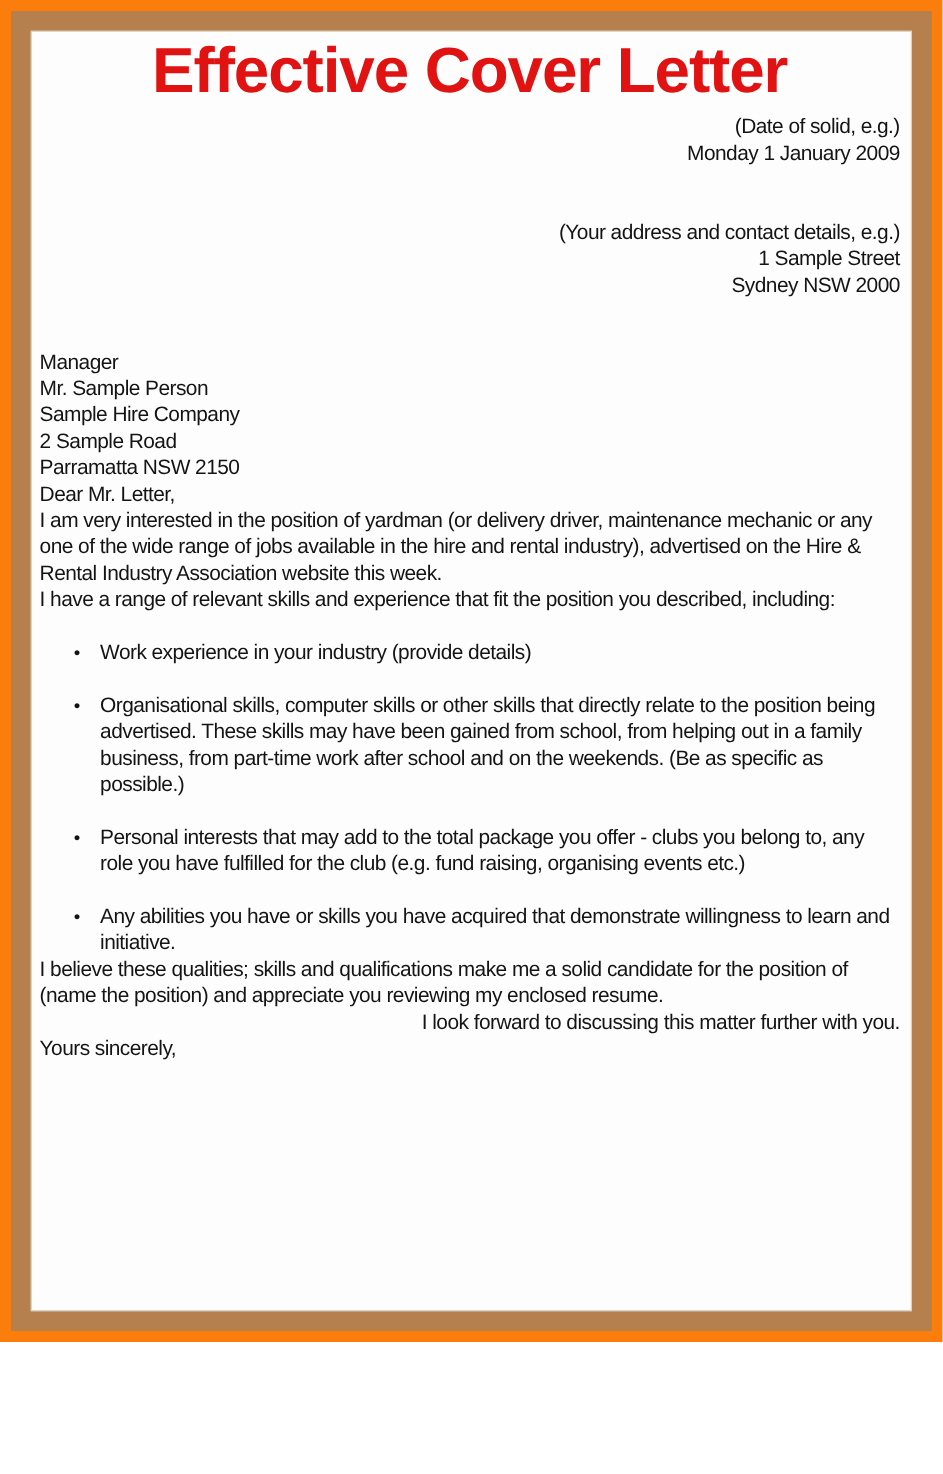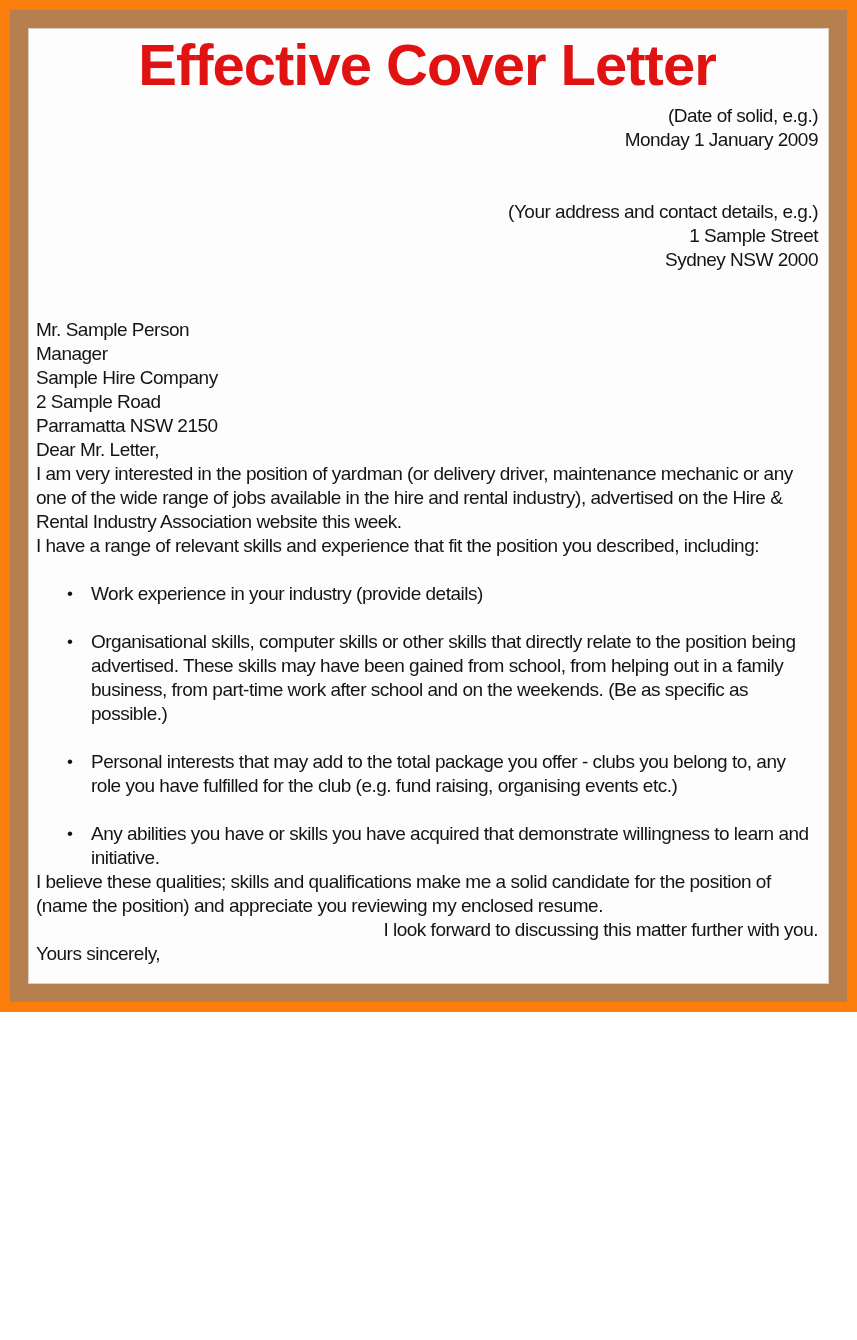--- a/index.html
+++ b/index.html
@@ -4,21 +4,21 @@
 <style>
   html, body {
     margin: 0;
     padding: 0;
     background: #ffffff;
     font-family: "Liberation Sans", sans-serif;
   }
   .frame-outer {
     position: relative;
     width: 857px;
-    height: 1012px;
+    height: 1220px;
     background: var(--border_outer, #FB7E0C);
     overflow: hidden;
   }
   .frame-inner {
     position: absolute;
     inset: 10px;
     background: var(--border_inner, #B5804E);
   }
   .page {
     position: absolute;
@@ -88,22 +88,22 @@
         <div>Monday 1 January 2009</div>
       </div>
 
       <div class="right-block sender-block">
         <div>(Your address and contact details, e.g.)</div>
         <div>1 Sample Street</div>
         <div>Sydney NSW 2000</div>
       </div>
 
       <div class="left-block recipient-block">
+        <div>Manager</div>
         <div>Mr. Sample Person</div>
-        <div>Manager</div>
         <div>Sample Hire Company</div>
         <div>2 Sample Road</div>
         <div>Parramatta NSW 2150</div>
       </div>
 
       <p class="para salutation">Dear Mr. Letter,</p>
 
       <p class="para p-intro">I am very interested in the position of yardman (or delivery driver, maintenance mechanic or any one of the wide range of jobs available in the hire and rental industry), advertised on the Hire &amp; Rental Industry Association website this week.</p>
 
       <p class="para p-skills-intro">I have a range of relevant skills and experience that fit the position you described, including:</p>

